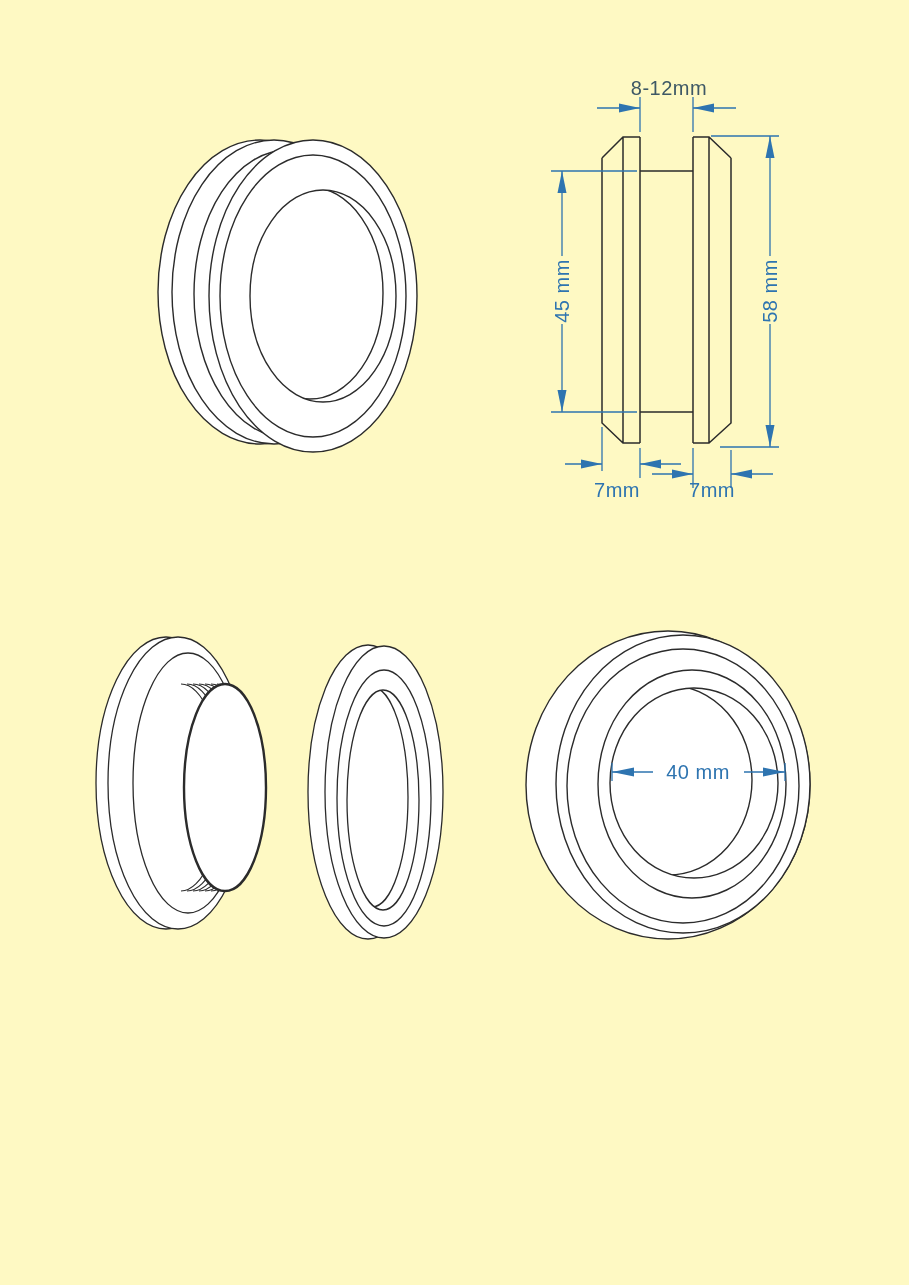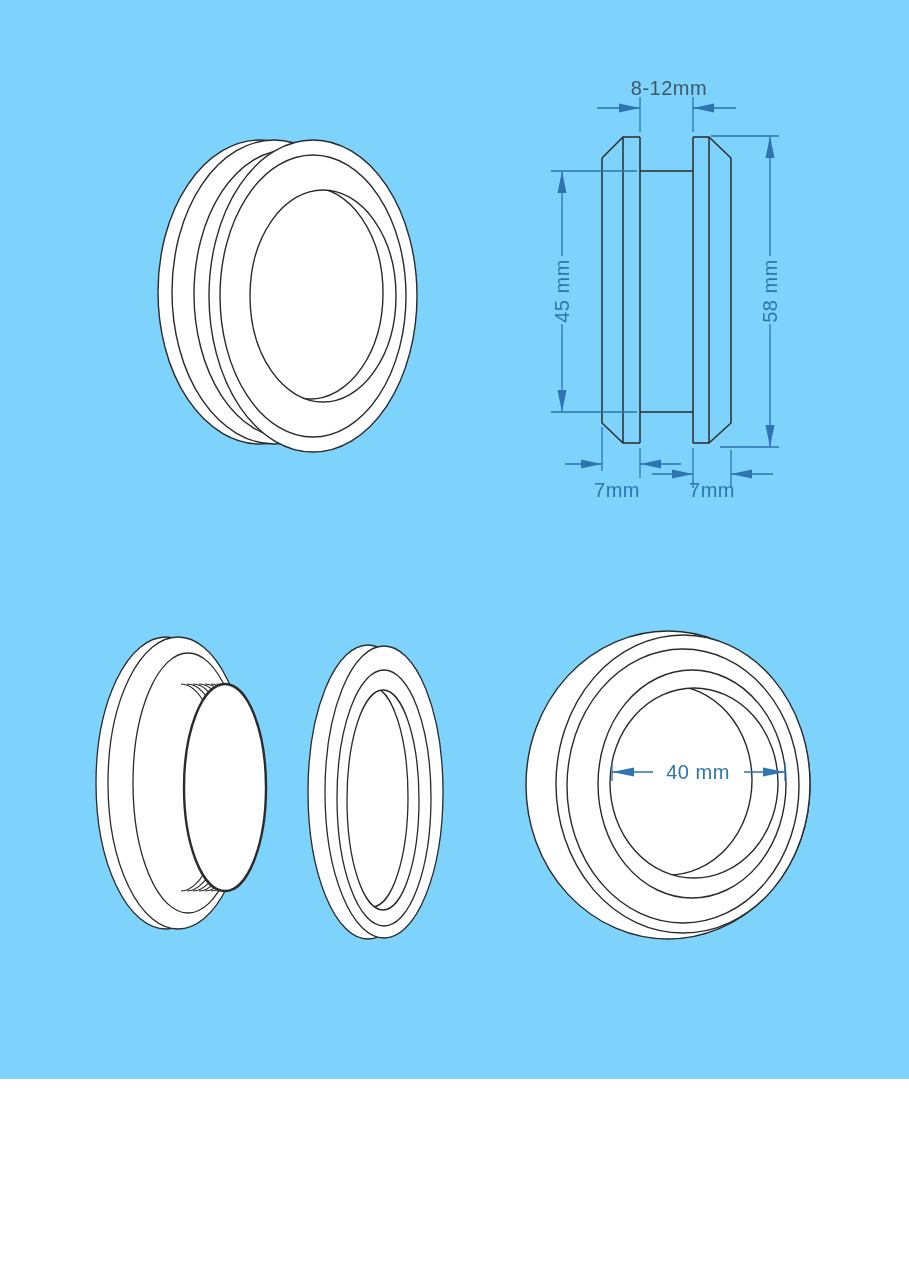--- a/index.html
+++ b/index.html
@@ -1,16 +1,16 @@
 <!DOCTYPE html>
 <html><head>
 <meta charset="utf-8">
 <style>
   html,body{margin:0;padding:0;background:#ffffff;}
-  .canvas{position:relative;width:909px;height:1079px;background:#7dd3fc;overflow:hidden;
+  .canvas{position:relative;width:909px;height:1285px;background:#fef9c3;overflow:hidden;
           font-family:"Liberation Sans", sans-serif;}
   svg{display:block;}
   text{font-family:"Liberation Sans", sans-serif;}
   .dimtext{font-size:20px;letter-spacing:0.5px;}
   .gaptext{font-size:20px;letter-spacing:0.5px;}
 </style>
 </head>
 <body>
 
 <div class="canvas">

